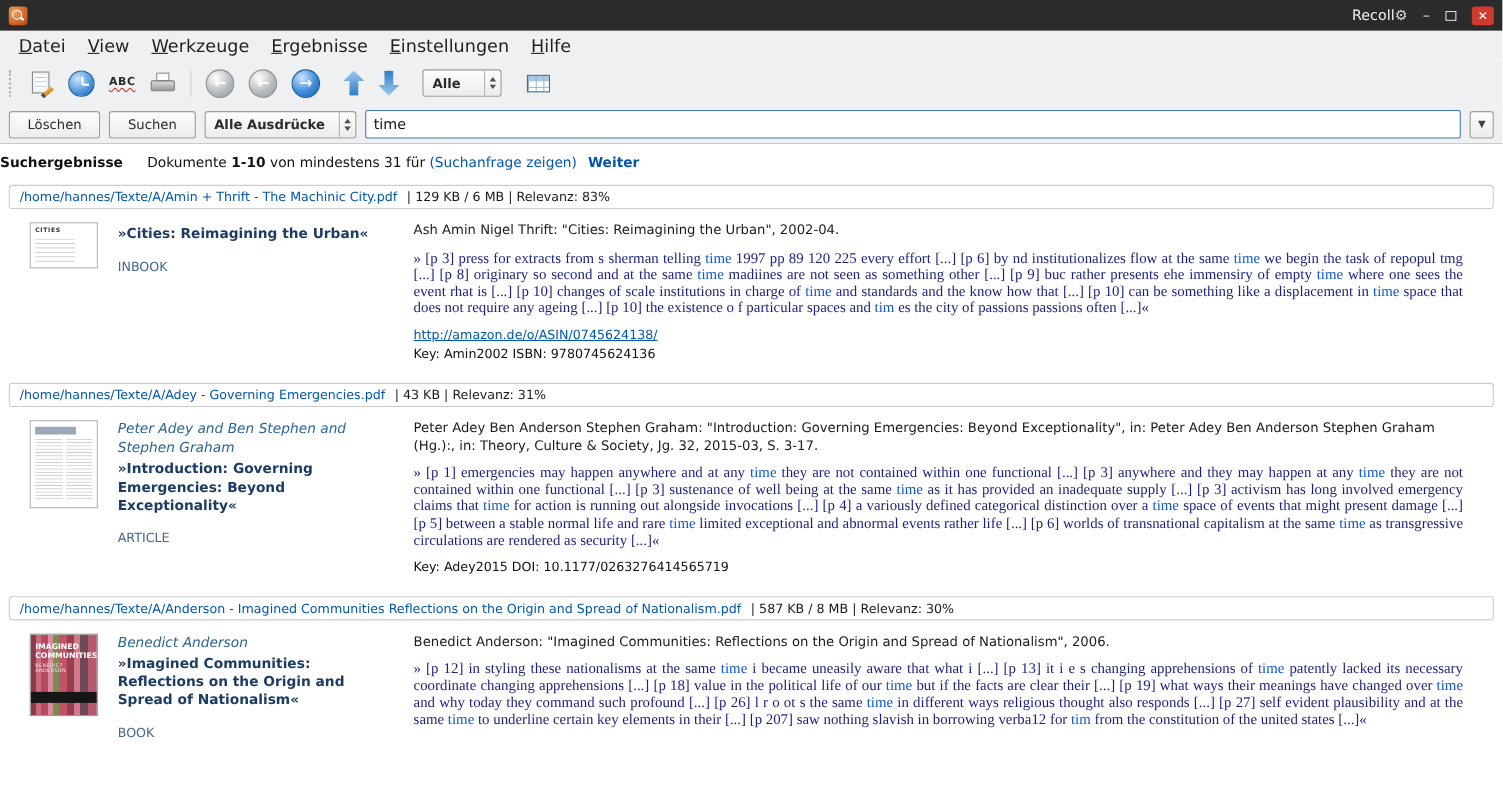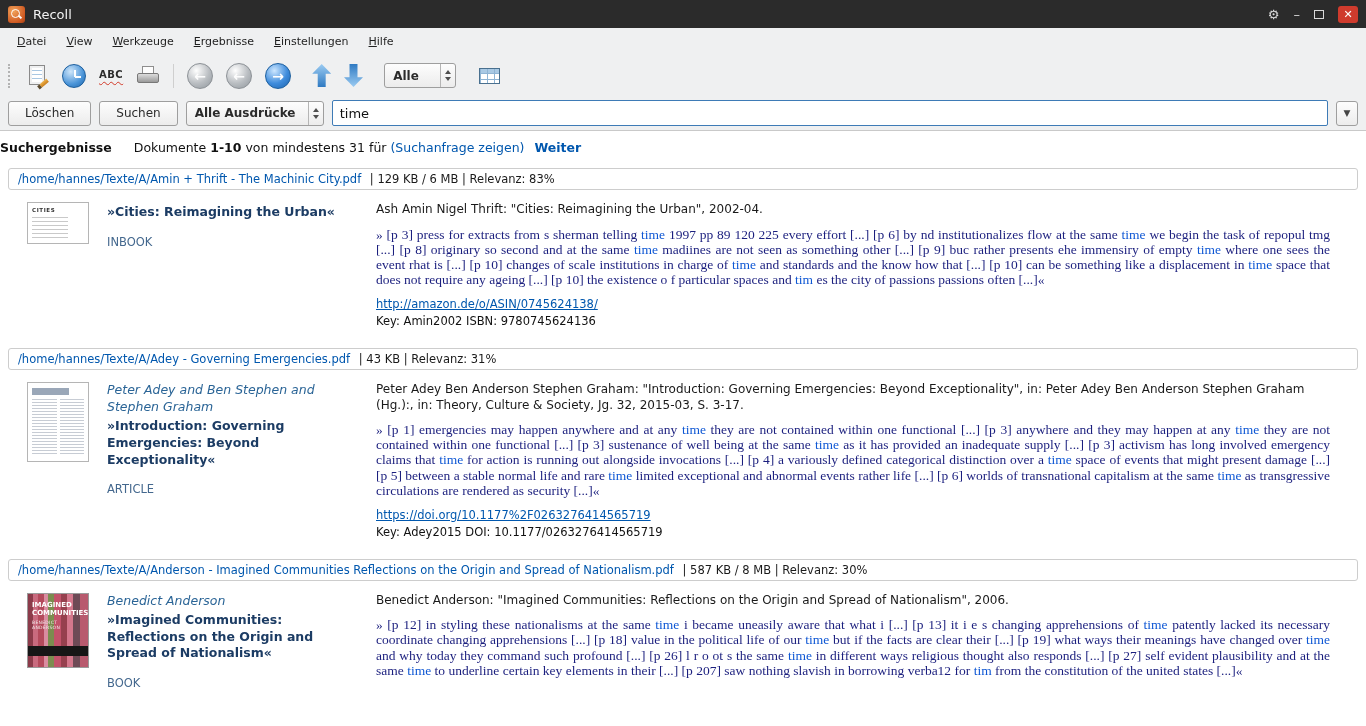--- a/index.html
+++ b/index.html
@@ -4,28 +4,28 @@
 <style>
   * { margin:0; padding:0; box-sizing:border-box; }
   html,body { width:1366px; height:726px; overflow:hidden; font-family:"DejaVu Sans","Liberation Sans",sans-serif; }
   .window { width:1366px; height:726px; display:flex; flex-direction:column; background:#fff; }
 
   
   .titlebar { height:28px; background:#2b2b2b; color:#ededed; display:flex; align-items:center; padding:0 8px; flex-shrink:0; }
   .app-icon { width:17px; height:17px; border-radius:3px; background:radial-gradient(circle at 32% 30%, #f2a45c, #cf5a22 70%, #a23d12); position:relative; margin-right:8px; flex-shrink:0;}
   .app-icon::after { content:""; position:absolute; left:3px; top:3px; width:7px; height:7px; border:1.5px solid #fff; border-radius:50%; }
   .app-icon::before { content:""; position:absolute; left:10px; top:10px; width:4px; height:2px; background:#fff; transform:rotate(45deg); }
-  .tb-title { flex:1; text-align:left; font-size:13px; color:#f2f2f2; }
+  .tb-title { flex:1; text-align:right; font-size:13px; color:#f2f2f2; }
   .win-controls { display:flex; align-items:center; gap:14px; }
   .win-btn { color:#d9d9d9; font-size:13px; line-height:1; cursor:default; }
   .win-max { width:10px; height:9px; border:1.5px solid #d9d9d9; }
   .win-close { width:20px; height:17px; background:#cf3b2d; border-radius:3px; color:#fff; font-size:11px; display:flex; align-items:center; justify-content:center; }
 
   
-  .menubar { height:27px; background:#eff0f1; display:flex; align-items:center; padding:0 8px; gap:2px; font-size:11px; color:#1f1f1f; flex-shrink:0; }
+  .menubar { height:27px; background:#eff0f1; display:flex; align-items:center; padding:0 8px; gap:2px; font-size:16px; color:#1f1f1f; flex-shrink:0; }
   .menu-item { padding:4px 9px; display:inline-block; }
   .menu-item::first-letter { text-decoration:underline; }
 
   
   .toolbar { height:41px; background:#eff0f1; display:flex; align-items:center; padding:0 8px; gap:13px; flex-shrink:0; }
   .tb-handle { width:4px; height:24px; border-left:2px dotted #b3b3b3; margin-right:2px; }
   .tb-sep { width:1px; height:24px; background:#cfcfcf; }
 
   .icon-doc { position:relative; width:22px; height:24px; display:inline-block; }
   .doc-page { position:absolute; left:2px; top:1px; width:16px; height:20px; background:#fff; border:1px solid #8a8a8a;
@@ -237,21 +237,20 @@
           </div>
         </div>
         <div class="meta-col">
           <div class="r-authors">Peter Adey and Ben Stephen and Stephen Graham</div>
           <div class="r-title">»Introduction: Governing Emergencies: Beyond Exceptionality«</div>
           <div class="r-type">ARTICLE</div>
         </div>
         <div class="snip-col">
           <div class="r-citation">Peter Adey Ben Anderson Stephen Graham: "Introduction: Governing Emergencies: Beyond Exceptionality", in: Peter Adey Ben Anderson Stephen Graham (Hg.):, in: Theory, Culture &amp; Society, Jg. 32, 2015-03, S. 3-17.</div>
           <div class="r-snippet"><span>» [p 1] emergencies may happen anywhere and at any </span><span class="hl">time</span><span> they are not contained within one functional [...] [p 3] anywhere and they may happen at any </span><span class="hl">time</span><span> they are not contained within one functional [...] [p 3] sustenance of well being at the same </span><span class="hl">time</span><span> as it has provided an inadequate supply [...] [p 3] activism has long involved emergency claims that </span><span class="hl">time</span><span> for action is running out alongside invocations [...] [p 4] a variously defined categorical distinction over a </span><span class="hl">time</span><span> space of events that might present damage [...] [p 5] between a stable normal life and rare </span><span class="hl">time</span><span> limited exceptional and abnormal events rather life [...] [p 6] worlds of transnational capitalism at the same </span><span class="hl">time</span><span> as transgressive circulations are rendered as security [...]«</span></div>
-          <a class="r-url">https://doi.org/10.1177%2F0263276414565719</a>
           <div class="r-key">Key: Adey2015 DOI: 10.1177/0263276414565719</div>
         </div>
       </div>
     </section>
 
     <section>
       <div class="result-header">
         <span class="r-path">/home/hannes/Texte/A/Anderson - Imagined Communities Reflections on the Origin and Spread of Nationalism.pdf</span>
         <span class="r-meta">| 587 KB / 8 MB | Relevanz: 30%</span>
       </div>

